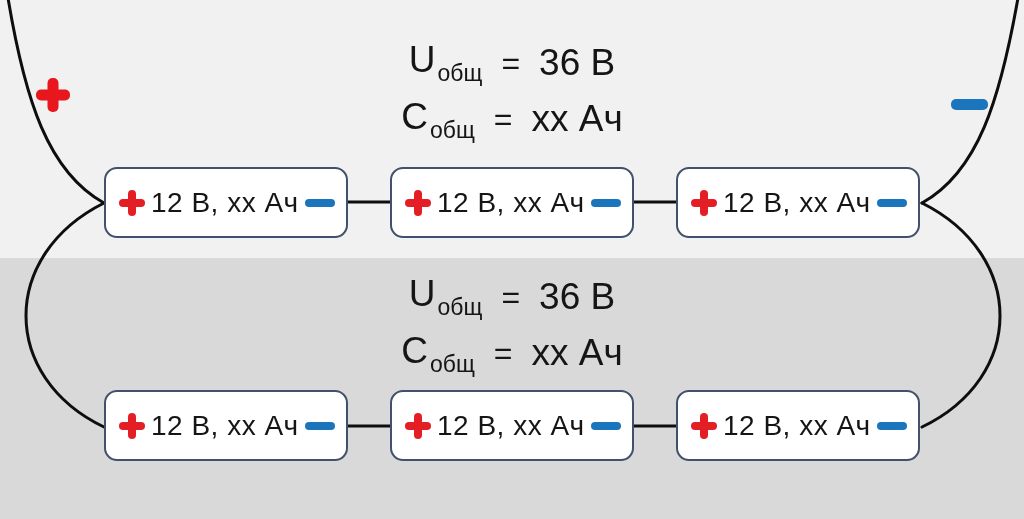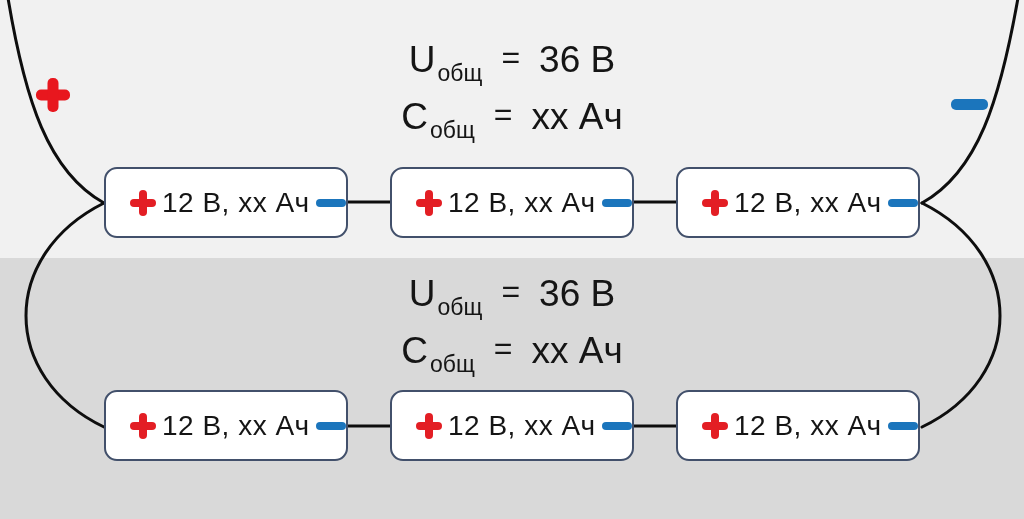--- a/index.html
+++ b/index.html
@@ -20,21 +20,21 @@
   .battery {
     position: absolute;
     width: 244px; height: 71px;
     background: #ffffff;
     border: 2px solid #42506b;
     border-radius: 13px;
     box-sizing: border-box;
     display: flex;
     align-items: center;
     justify-content: space-between;
-    padding: 0 24px;
+    padding: 0 13px;
     z-index: 2;
   }
   .bat-label { font-size: 28px; letter-spacing: 0.5px; white-space: nowrap; padding: 0 6px; }
 
   .plus { position: relative; width: 26px; height: 26px; flex: 0 0 auto; }
   .plus::before, .plus::after { content: ""; position: absolute; background: #e31e24; border-radius: 4px; }
   .plus::before { left: 0; top: 50%; width: 100%; height: 8px; transform: translateY(-50%); }
   .plus::after  { top: 0; left: 50%; width: 8px; height: 100%; transform: translateX(-50%); }
 
   .minus { width: 30px; height: 8px; background: #1b75bc; border-radius: 4px; flex: 0 0 auto; }
@@ -46,21 +46,21 @@
 
   .terminal-minus { position: absolute; left: 951px; top: 99px; width: 37px; height: 11px; background: #1b75bc; border-radius: 5px; z-index: 1; }
 
   .eq-block {
     position: absolute; left: 0; width: 1024px;
     display: flex; flex-direction: column; align-items: center; row-gap: 7px;
     z-index: 1;
   }
   .eq-block-top    { top: 38px; }
   .eq-block-bottom { top: 272px; }
-  .eq-line { display: flex; align-items: flex-start; column-gap: 19px; font-size: 37px; line-height: 1.2; white-space: nowrap; }
+  .eq-line { display: flex; align-items: center; column-gap: 19px; font-size: 37px; line-height: 1.2; white-space: nowrap; }
   .eq-sym sub { font-size: 23px; vertical-align: -9px; margin-left: 2px; }
   .eq-eq { font-size: 32px; }
 </style>
 </head>
 <body>
 
 <div class="stage">
 
   <div class="bg-top"></div>
   <div class="bg-bottom"></div>

